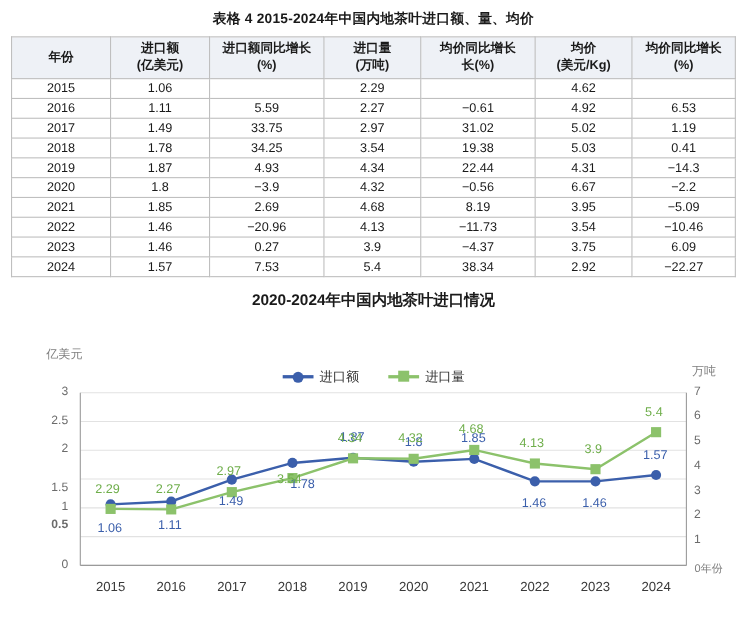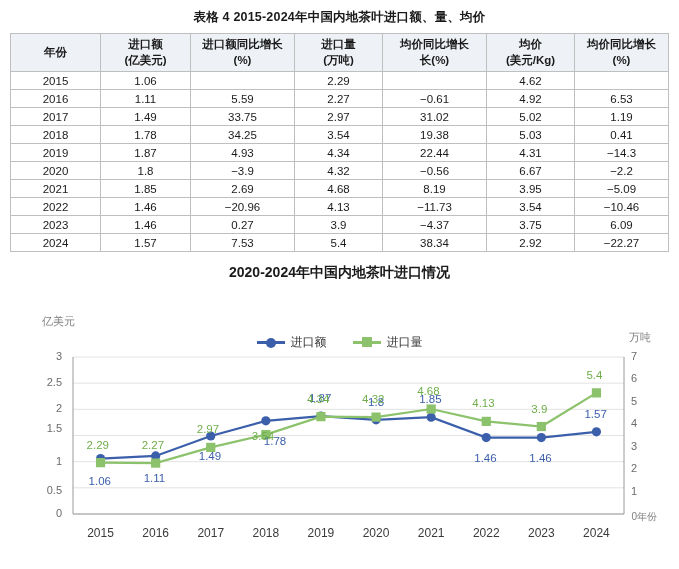--- a/index.html
+++ b/index.html
@@ -296,23 +296,23 @@
         <rect x="371.45" y="130.50857142857143" width="9.2" height="9.2" fill="#8cc26b"></rect>
         <rect x="426.55" y="122.43428571428574" width="9.2" height="9.2" fill="#8cc26b"></rect>
         <rect x="481.65" y="134.77" width="9.2" height="9.2" fill="#8cc26b"></rect>
         <rect x="536.75" y="139.92857142857142" width="9.2" height="9.2" fill="#8cc26b"></rect>
         <rect x="591.85" y="106.28571428571429" width="9.2" height="9.2" fill="#8cc26b"></rect>
       </g>
   </svg>
 
   <div id="ytick-left-layer">
       <div class="ytick" style="left: 36px; top: 225px;">0</div>
-      <div class="ytick" style="left: 36px; top: 202px;">0.5</div>
+      <div class="ytick" style="left: 36px; top: 189px; font-weight: bold;">0.5</div>
       <div class="ytick" style="left: 36px; top: 172.667px;">1</div>
-      <div class="ytick" style="left: 36px; top: 140px;">1.5</div>
+      <div class="ytick" style="left: 36px; top: 155px;">1.5</div>
       <div class="ytick" style="left: 36px; top: 120.333px;">2</div>
       <div class="ytick" style="left: 36px; top: 94.1667px;">2.5</div>
       <div class="ytick" style="left: 36px; top: 68px;">3</div>
     </div>
   <div id="ytick-right-layer">
       <div class="ytick-r" style="left: 631px; top: 202.571px;">1</div>
       <div class="ytick-r" style="left: 631px; top: 180.143px;">2</div>
       <div class="ytick-r" style="left: 631px; top: 157.714px;">3</div>
       <div class="ytick-r" style="left: 631px; top: 135.286px;">4</div>
       <div class="ytick-r" style="left: 631px; top: 112.857px;">5</div>

